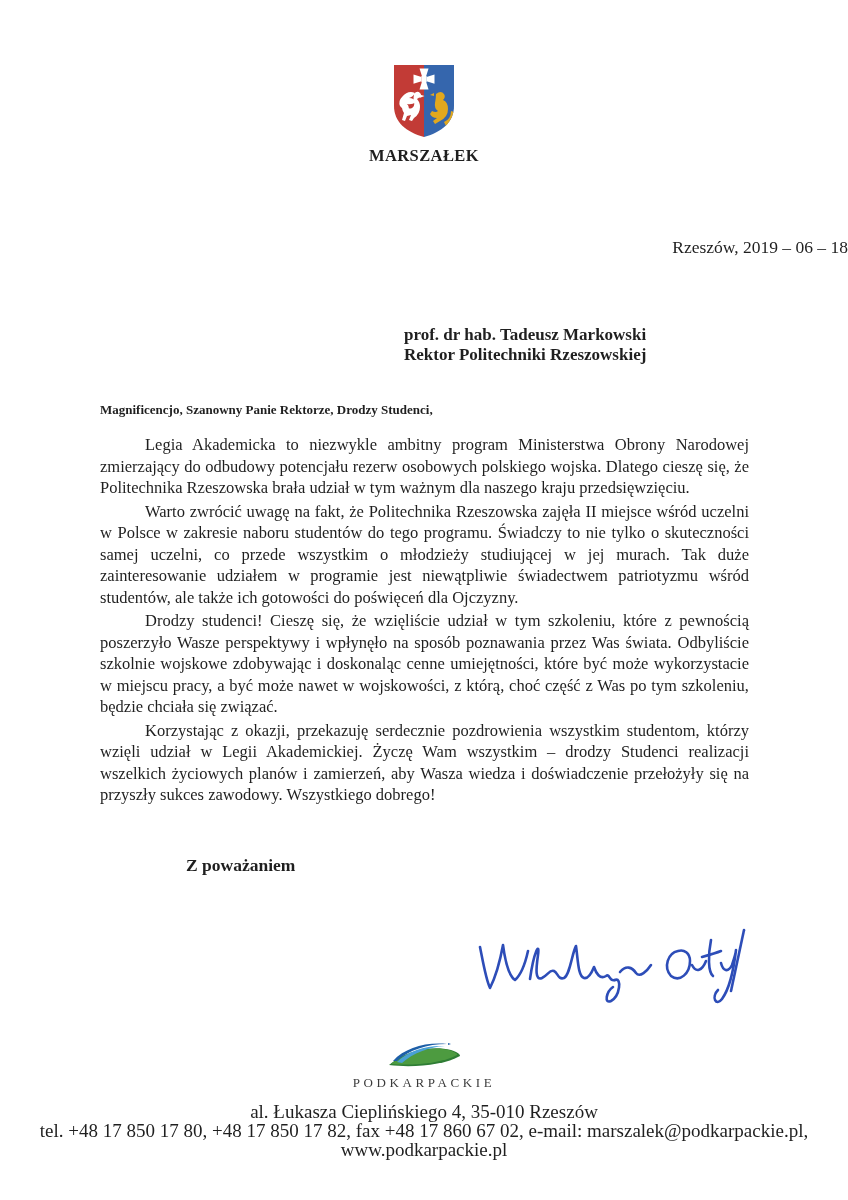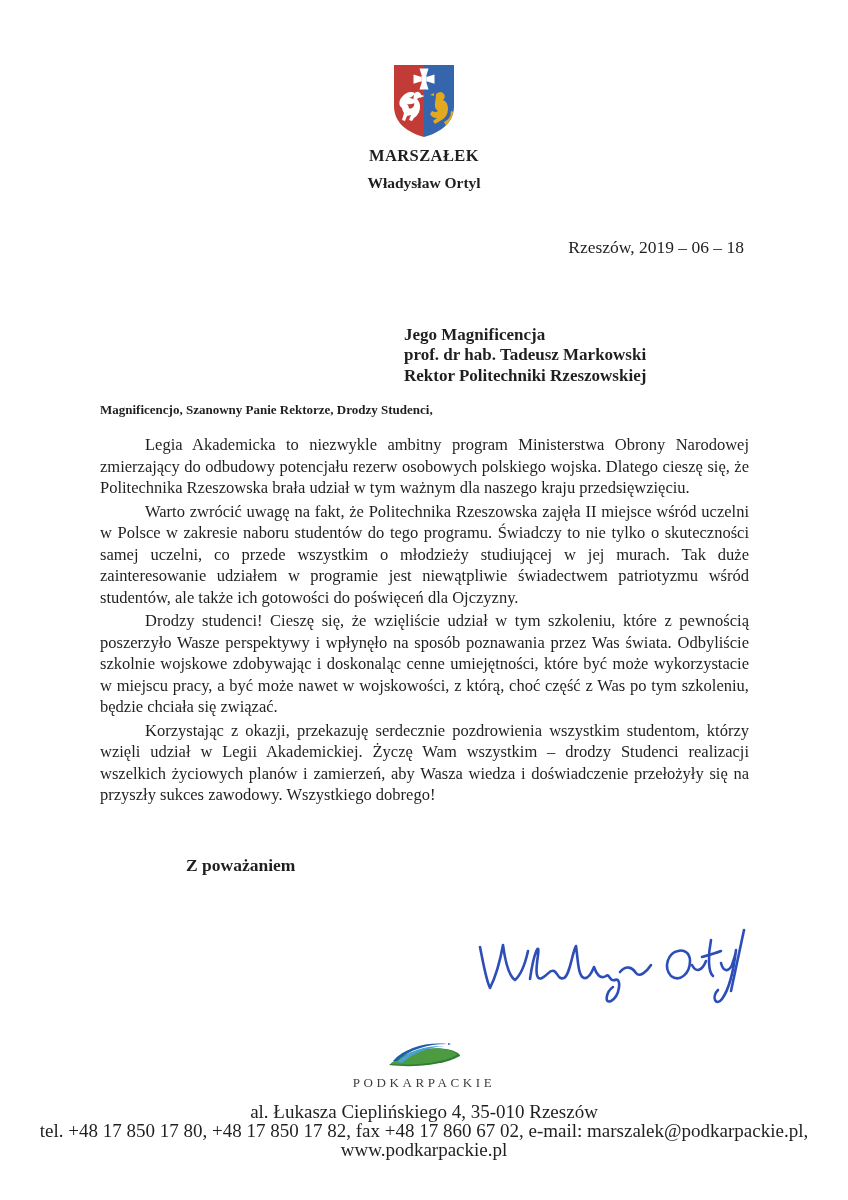--- a/index.html
+++ b/index.html
@@ -12,21 +12,21 @@
     color:var(--ink,#1f1f1f);
     overflow:hidden;
   }
   
   .letterhead{position:absolute;top:64px;left:0;right:0;text-align:center;}
   .coat{display:block;margin:0 auto;}
   .office-title{margin-top:9px;font-weight:bold;font-size:16.5px;line-height:18.5px;letter-spacing:.4px;}
   .holder-name{margin-top:8px;font-weight:bold;font-size:15.5px;}
   
   .dateline{position:absolute;top:237px;left:0;width:100%;box-sizing:border-box;
-    text-align:right;padding-right:104px;font-size:17.5px;}
+    text-align:right;font-size:17.5px;}
   
   .recipient{position:absolute;top:325px;left:404px;font-weight:bold;font-size:17px;line-height:20.3px;}
   
   .body{position:absolute;top:400px;left:100px;width:649px;}
   .salutation{font-weight:bold;font-size:13px;line-height:20px;margin:0 0 14px 0;}
   .body p{margin:0 0 2px 0;font-size:16.5px;line-height:21.5px;
     text-align:justify;text-indent:45px;}
   
   .closing{position:absolute;top:855px;left:186px;width:648px;text-align:left;
     font-weight:bold;font-size:17.5px;}
@@ -82,27 +82,25 @@
         <g class="f-gold">
           <path d="M44,30 q5,-4 8,0 q2,3 -1,6 q5,2 5,9 q0,8 -8,12 l-5,3 l-2,-3 l4,-3 q-5,0 -7,-4 l2,-3 q4,2 6,0 q-4,-3 -3,-8 q1,-5 1,-9 z"></path>
           <path d="M52,58 q7,-3 7,-11 l3,1 q1,10 -8,14 z"></path>
           <path d="M42,32 l-4,-1 l4,-2 z"></path>
         </g>
       </g>
     </svg>
     <div class="office-title">
       <div>MARSZAŁEK</div>
     </div>
-    <div class="holder-name">Władysław Ortyl</div>
   </div>
 
   <div class="dateline">Rzeszów, 2019 – 06 – 18</div>
 
   <div class="recipient">
-    <div>Jego Magnificencja</div>
     <div>prof. dr hab. Tadeusz Markowski</div>
     <div>Rektor Politechniki Rzeszowskiej</div>
   </div>
 
   <div class="body">
     <div class="salutation">Magnificencjo, Szanowny Panie Rektorze, Drodzy Studenci,</div>
     <p>Legia Akademicka to niezwykle ambitny program Ministerstwa Obrony Narodowej zmierzający do odbudowy potencjału rezerw osobowych polskiego wojska. Dlatego cieszę się, że Politechnika Rzeszowska brała udział w tym ważnym dla naszego kraju przedsięwzięciu.</p>
     <p>Warto zwrócić uwagę na fakt, że Politechnika Rzeszowska zajęła II miejsce wśród uczelni w Polsce w zakresie naboru studentów do tego programu. Świadczy to nie tylko o skuteczności samej uczelni, co przede wszystkim o młodzieży studiującej w jej murach. Tak duże zainteresowanie udziałem w programie jest niewątpliwie świadectwem patriotyzmu wśród studentów, ale także ich gotowości do poświęceń dla Ojczyzny.</p>
     <p>Drodzy studenci! Cieszę się, że wzięliście udział w tym szkoleniu, które z pewnością poszerzyło Wasze perspektywy i wpłynęło na sposób poznawania przez Was świata. Odbyliście szkolnie wojskowe zdobywając i doskonaląc cenne umiejętności, które być może wykorzystacie w miejscu pracy, a być może nawet w wojskowości, z którą, choć część z Was po tym szkoleniu, będzie chciała się związać.</p>
     <p>Korzystając z okazji, przekazuję serdecznie pozdrowienia wszystkim studentom, którzy wzięli udział w Legii Akademickiej. Życzę Wam wszystkim – drodzy Studenci realizacji wszelkich życiowych planów i zamierzeń, aby Wasza wiedza i doświadczenie przełożyły się na przyszły sukces zawodowy. Wszystkiego dobrego!</p>

